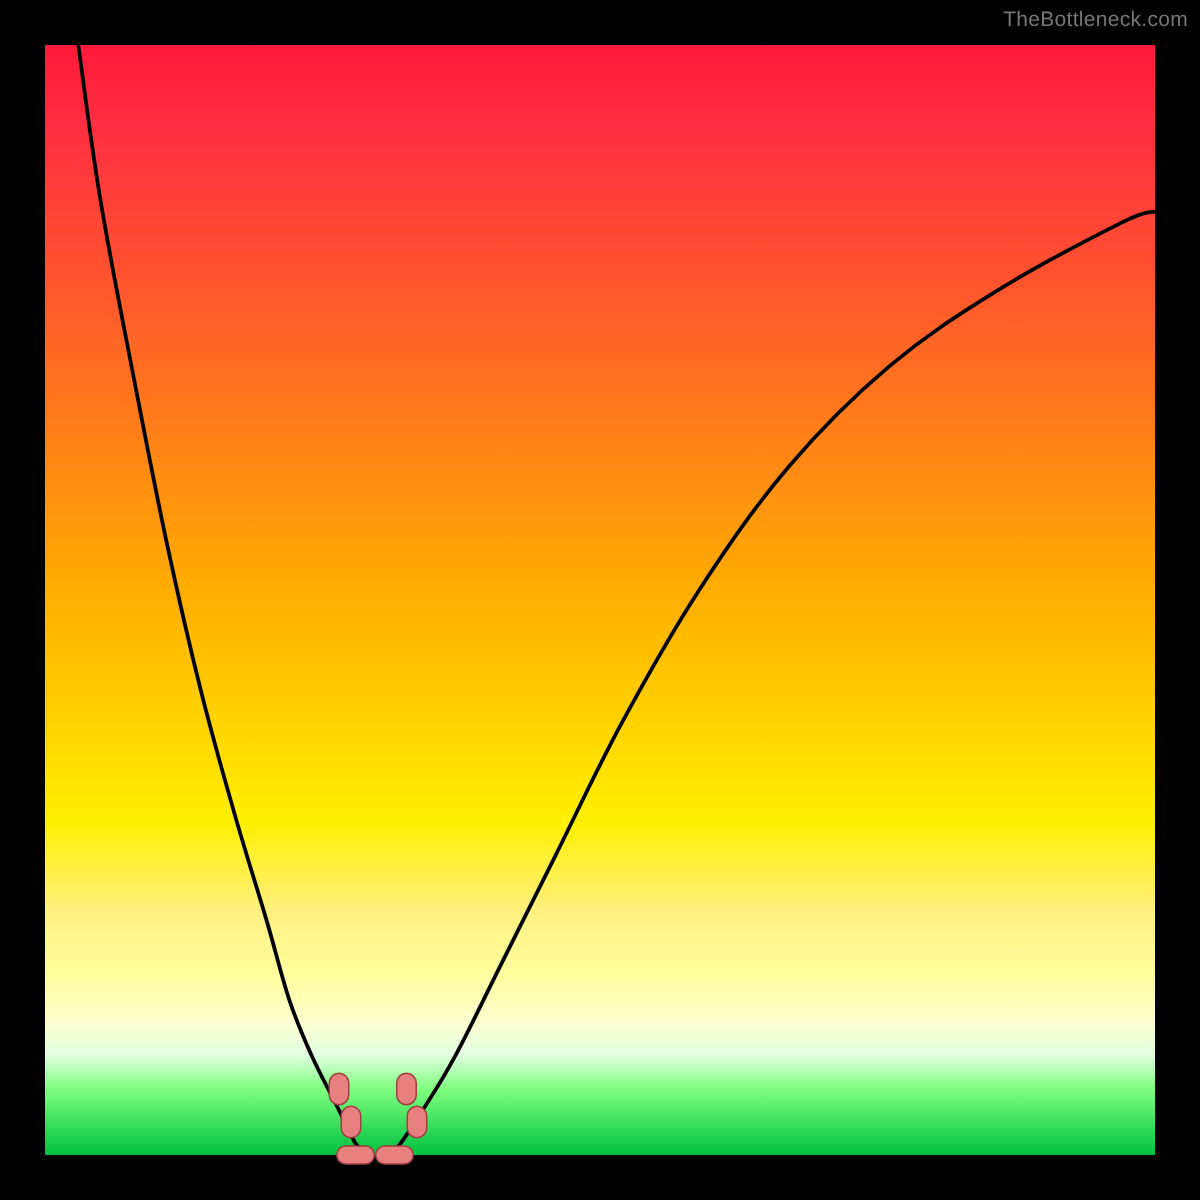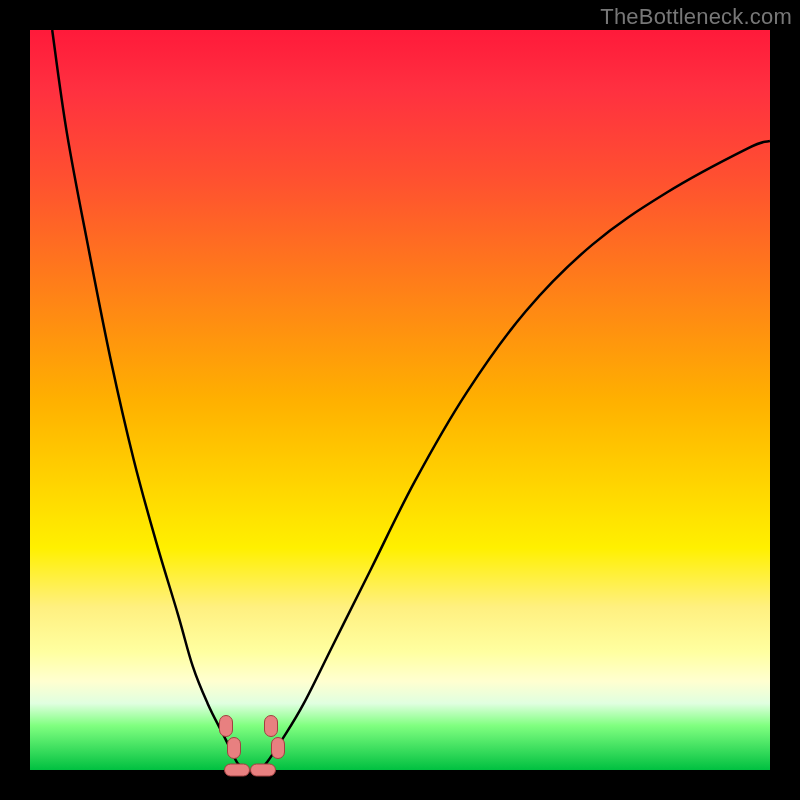--- a/index.html
+++ b/index.html
@@ -40,21 +40,21 @@
     left: 0;
     top: 0;
     width: 740px;
     height: 740px;
   }
   .watermark {
     position: absolute;
     top: 4px;
     right: 8px;
     color: #777;
-    font-size: 22px;
+    font-size: 14px;
     font-weight: 500;
     letter-spacing: 0.2px;
   }
   .marker {
     position: absolute;
     width: 14px;
     height: 22px;
     background: #e88080;
     border: 1px solid #a04040;
     border-radius: 7px;

